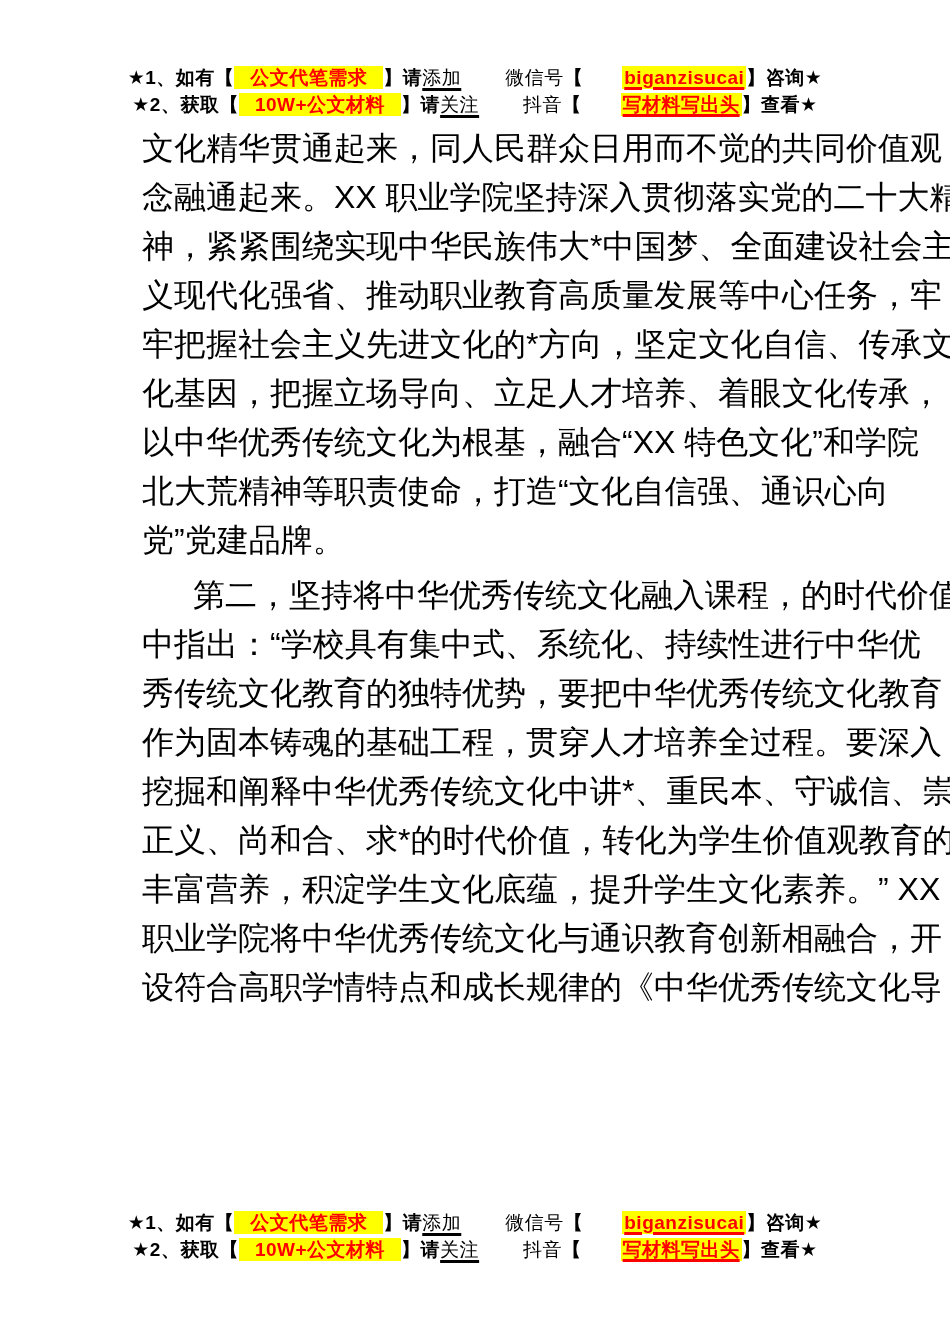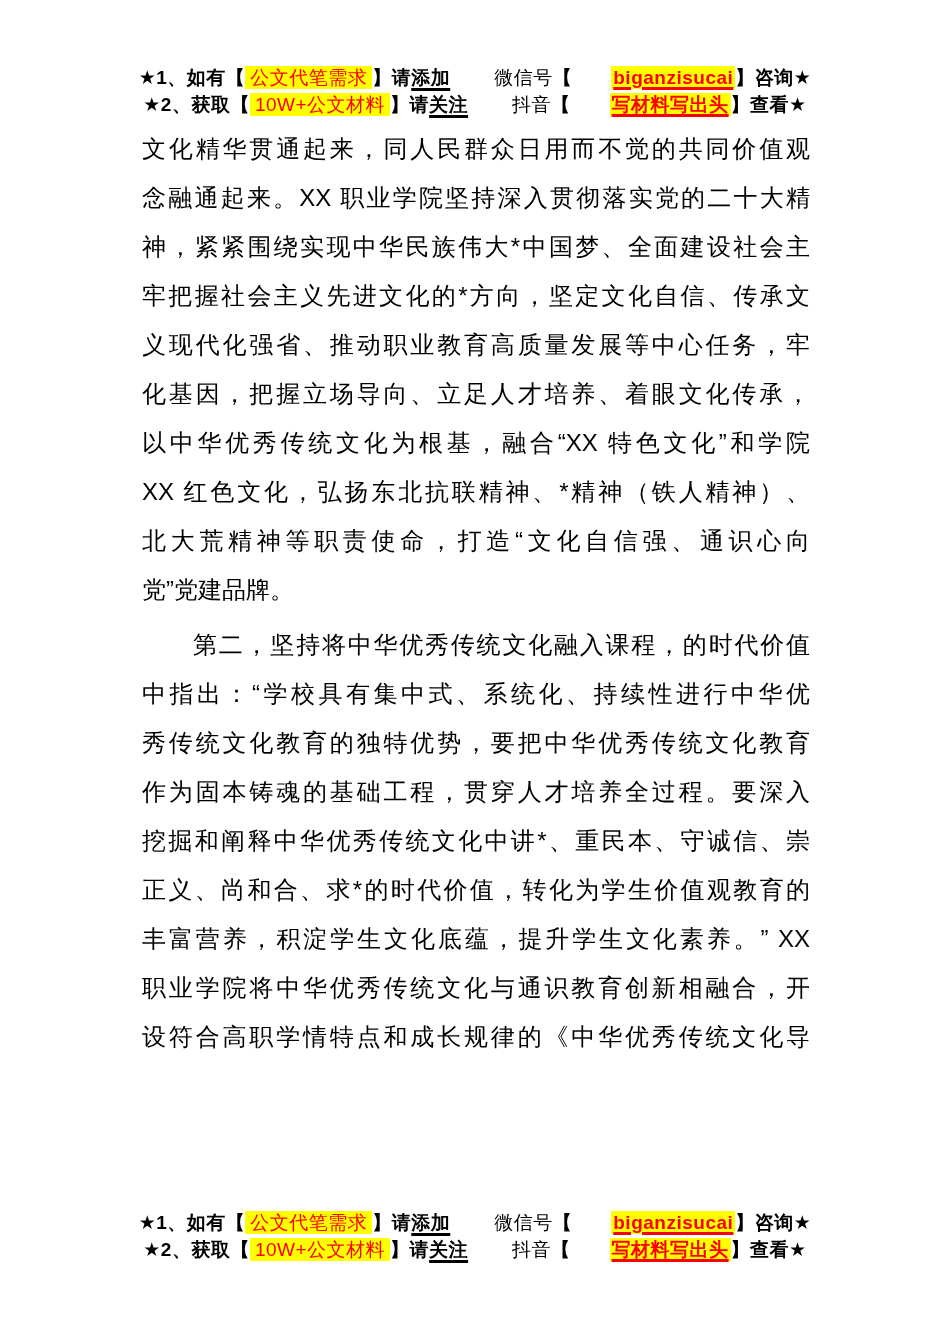--- a/index.html
+++ b/index.html
@@ -25,47 +25,47 @@
   .promo-footer { top: 1209px; }
   .promo-line {
     height: 27px; line-height: 27px;
     font-size: 19px; font-weight: 700;
     letter-spacing: 0.5px;
     white-space: nowrap;
   }
   .seg-bold { font-weight: 700; color: var(--ink, #000000); }
   .seg-regular { font-weight: 400; color: var(--ink, #000000); margin-left: 44px; }
   .seg-bold-underline {
-    font-weight: 700; color: var(--ink, #000000);
+    font-weight: 400; color: var(--ink, #000000);
     text-decoration: underline;
     text-decoration-thickness: 2.5px;
     text-underline-offset: 4px;
   }
   .seg-highlight-red {
-    font-weight: 400; color: var(--red, #ff0000);
+    font-weight: 700; color: var(--red, #ff0000);
     background: var(--yellow, #ffff00);
-    padding: 1px 5px;
+    padding: 1px 16px;
     margin-top: 23px;
   }
   .seg-highlight-red-underline {
     font-weight: 700; color: var(--red, #ff0000);
     background: var(--yellow, #ffff00);
     padding: 1px 2px;
     text-decoration: underline;
     text-decoration-color: var(--red, #ff0000);
     text-decoration-thickness: 2.5px;
     text-underline-offset: 3px;
     margin-left: 39px;
   }
 
   
   .doc-body {
     position: absolute;
     left: 142px; right: 140px; top: 124px;
-    font-size: 24px;
+    font-size: 32px;
     color: var(--ink, #000000);
   }
   .para { margin: 0; }
   .para + .para { margin-top: 6px; }
   .line {
     height: 49px; line-height: 49px;
     text-align: justify;
     text-align-last: justify;
     white-space: nowrap; 
   }
@@ -78,25 +78,24 @@
 <div class="page">
   <div class="promo promo-header">
       <div class="promo-line"><span class="seg-bold">★1、如有【</span><span class="seg-highlight-red">公文代笔需求</span><span class="seg-bold">】请</span><span class="seg-bold-underline">添加</span><span class="seg-regular">微信号</span><span class="seg-bold">【</span><span class="seg-highlight-red-underline">biganzisucai</span><span class="seg-bold">】咨询★</span></div>
       <div class="promo-line"><span class="seg-bold">★2、获取【</span><span class="seg-highlight-red">10W+公文材料</span><span class="seg-bold">】请</span><span class="seg-bold-underline">关注</span><span class="seg-regular">抖音</span><span class="seg-bold">【</span><span class="seg-highlight-red-underline">写材料写出头</span><span class="seg-bold">】查看★</span></div>
     </div>
   <div class="doc-body">
       <div class="para">
         <div class="line">文化精华贯通起来，同人民群众日用而不觉的共同价值观</div>
         <div class="line">念融通起来。XX 职业学院坚持深入贯彻落实党的二十大精</div>
         <div class="line">神，紧紧围绕实现中华民族伟大*中国梦、全面建设社会主</div>
+        <div class="line">义现代化强省、推动职业教育高质量发展等中心任务，牢</div>
         <div class="line">牢把握社会主义先进文化的*方向，坚定文化自信、传承文</div>
-        <div class="line">义现代化强省、推动职业教育高质量发展等中心任务，牢</div>
         <div class="line">化基因，把握立场导向、立足人才培养、着眼文化传承，</div>
         <div class="line">以中华优秀传统文化为根基，融合“XX 特色文化”和学院</div>
-        <div class="line">XX 红色文化，弘扬东北抗联精神、*精神（铁人精神）、</div>
         <div class="line">北大荒精神等职责使命，打造“文化自信强、通识心向</div>
         <div class="line flush-left">党”党建品牌。</div>
       </div>
       <div class="para">
         <div class="line indent">第二，坚持将中华优秀传统文化融入课程，的时代价值</div>
         <div class="line">中指出：“学校具有集中式、系统化、持续性进行中华优</div>
         <div class="line">秀传统文化教育的独特优势，要把中华优秀传统文化教育</div>
         <div class="line">作为固本铸魂的基础工程，贯穿人才培养全过程。要深入</div>
         <div class="line">挖掘和阐释中华优秀传统文化中讲*、重民本、守诚信、崇</div>
         <div class="line">正义、尚和合、求*的时代价值，转化为学生价值观教育的</div>

